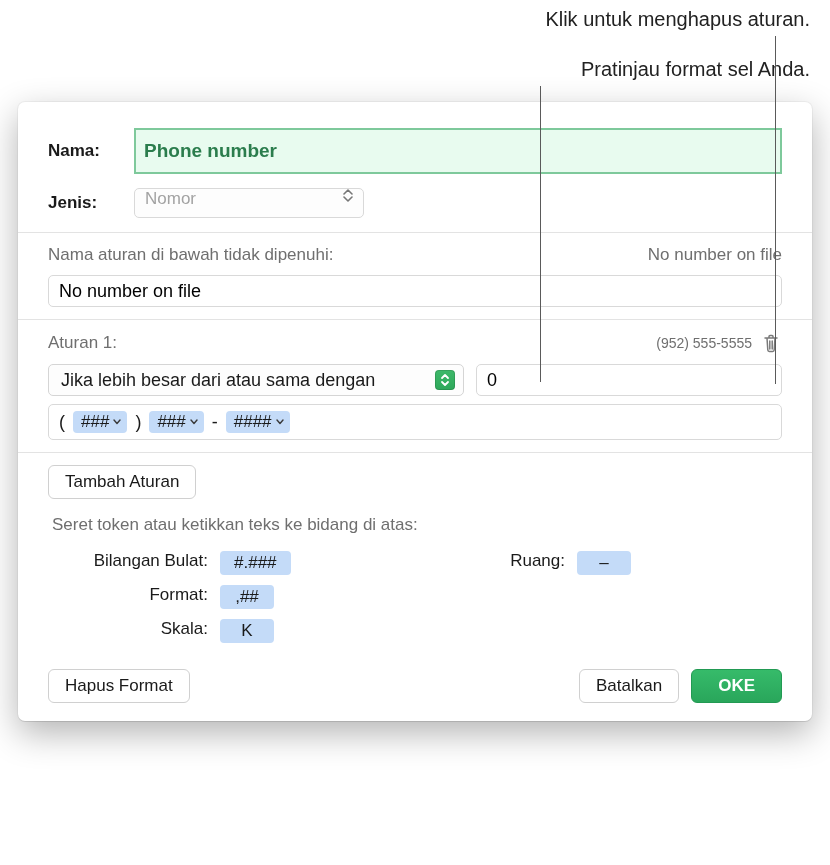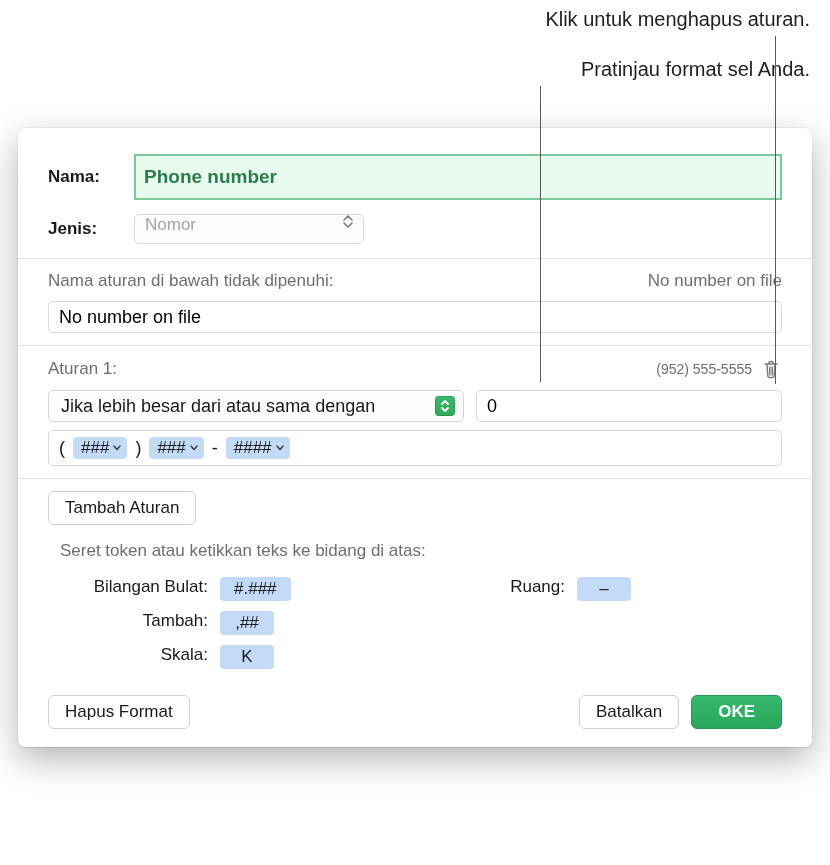--- a/index.html
+++ b/index.html
@@ -6,21 +6,21 @@
   html, body {
     margin: 0; padding: 0;
     width: 830px; height: 865px;
     font-family: -apple-system, "Helvetica Neue", Arial, sans-serif;
     font-size: 17px;
     color: #1a1a1a;
     background: #fff;
   }
   .callouts {
     position: relative;
-    height: 128px;
+    height: 102px;
   }
   .callout {
     position: absolute;
     font-size: 20px;
     color: #222;
   }
   .callout.c1 { right: 20px; top: 8px; }
   .callout.c2 { right: 20px; top: 58px; text-align: right; }
   
   .leader {
@@ -192,21 +192,21 @@
     white-space: nowrap;
   }
   .btn.primary {
     background: linear-gradient(#36bb6a, #29a65b);
     border: 1px solid #229a53;
     color: #fff;
     font-weight: 600;
     padding: 0 26px;
   }
 
-  .drag-help { color: #6f6f6f; margin: 16px 0 16px 12px; }
+  .drag-help { color: #6f6f6f; margin: 16px 0 16px 4px; }
 
   .tokens-grid { display: flex; gap: 40px; }
   .tokens-col { flex: 1; display: flex; flex-direction: column; gap: 10px; }
   .tok-row { display: flex; gap: 12px; }
   .tok-row .tl { width: 160px; text-align: right; }
   .tok-row .tl2 { width: 130px; text-align: right; }
   .token-b {
     display: inline-flex;
     align-items: center;
     justify-content: center;
@@ -333,21 +333,21 @@
 
     <div class="drag-help">Seret token atau ketikkan teks ke bidang di atas:</div>
 
     <div class="tokens-grid">
       <div class="tokens-col">
         <div class="tok-row">
           <div class="tl">Bilangan Bulat:</div>
           <div class="token-b">#.###</div>
         </div>
         <div class="tok-row">
-          <div class="tl">Tambah:</div>
+          <div class="tl">Format:</div>
           <div class="token-b">,##</div>
         </div>
         <div class="tok-row">
           <div class="tl">Skala:</div>
           <div class="token-b">K</div>
         </div>
       </div>
       <div class="tokens-col">
         <div class="tok-row">
           <div class="tl2">Ruang:</div>

